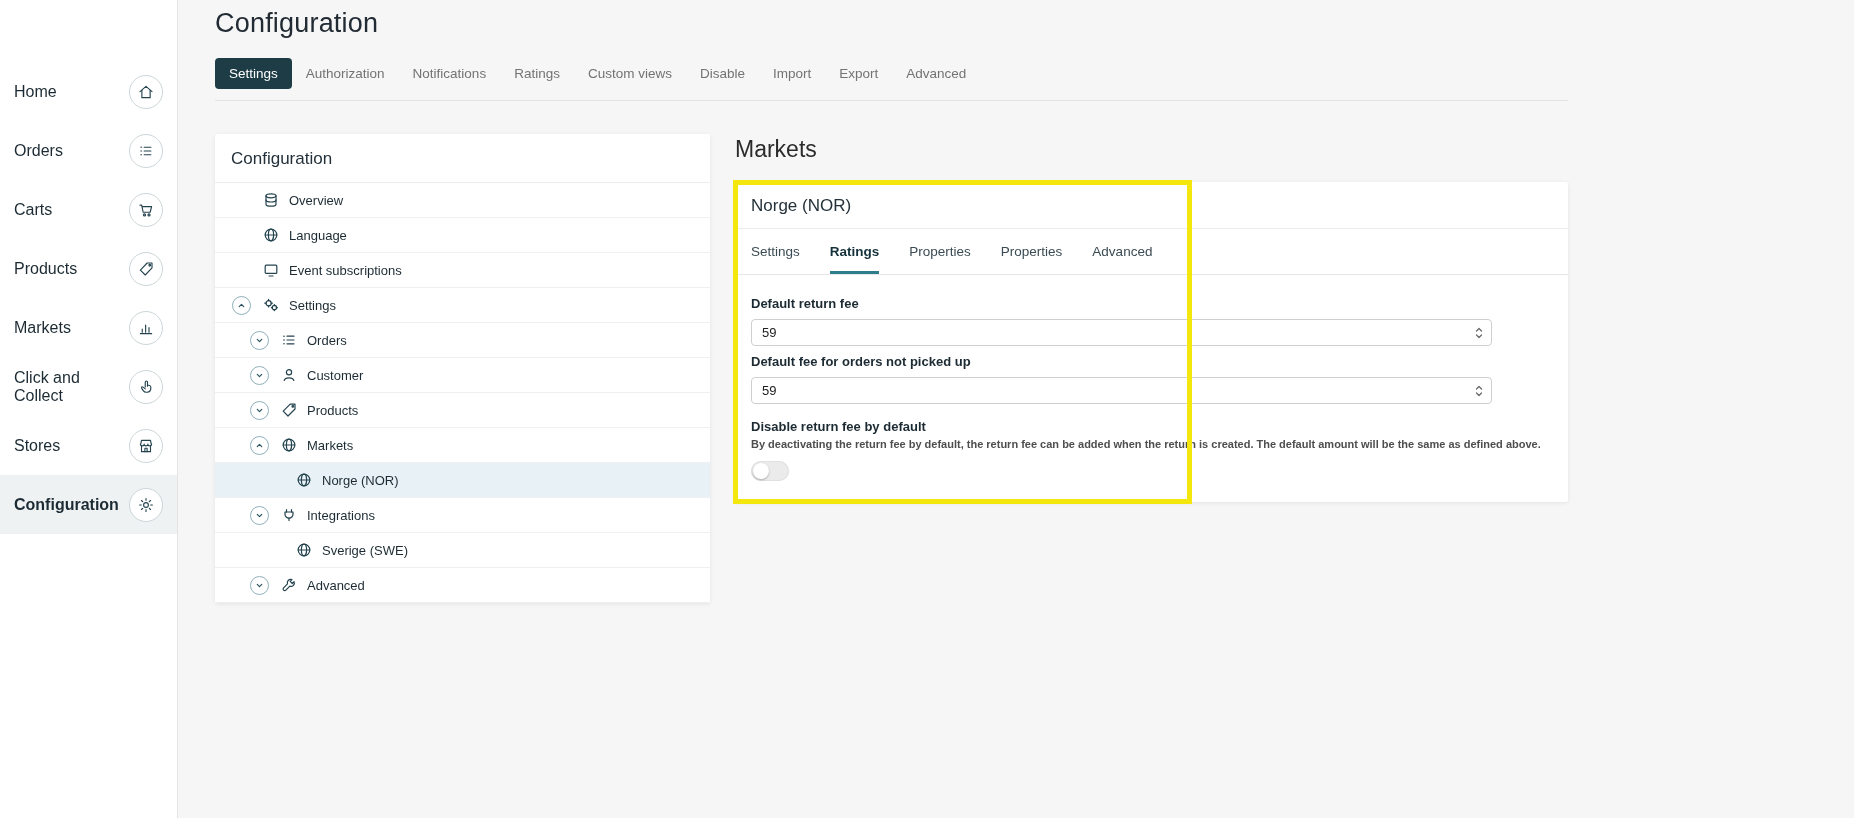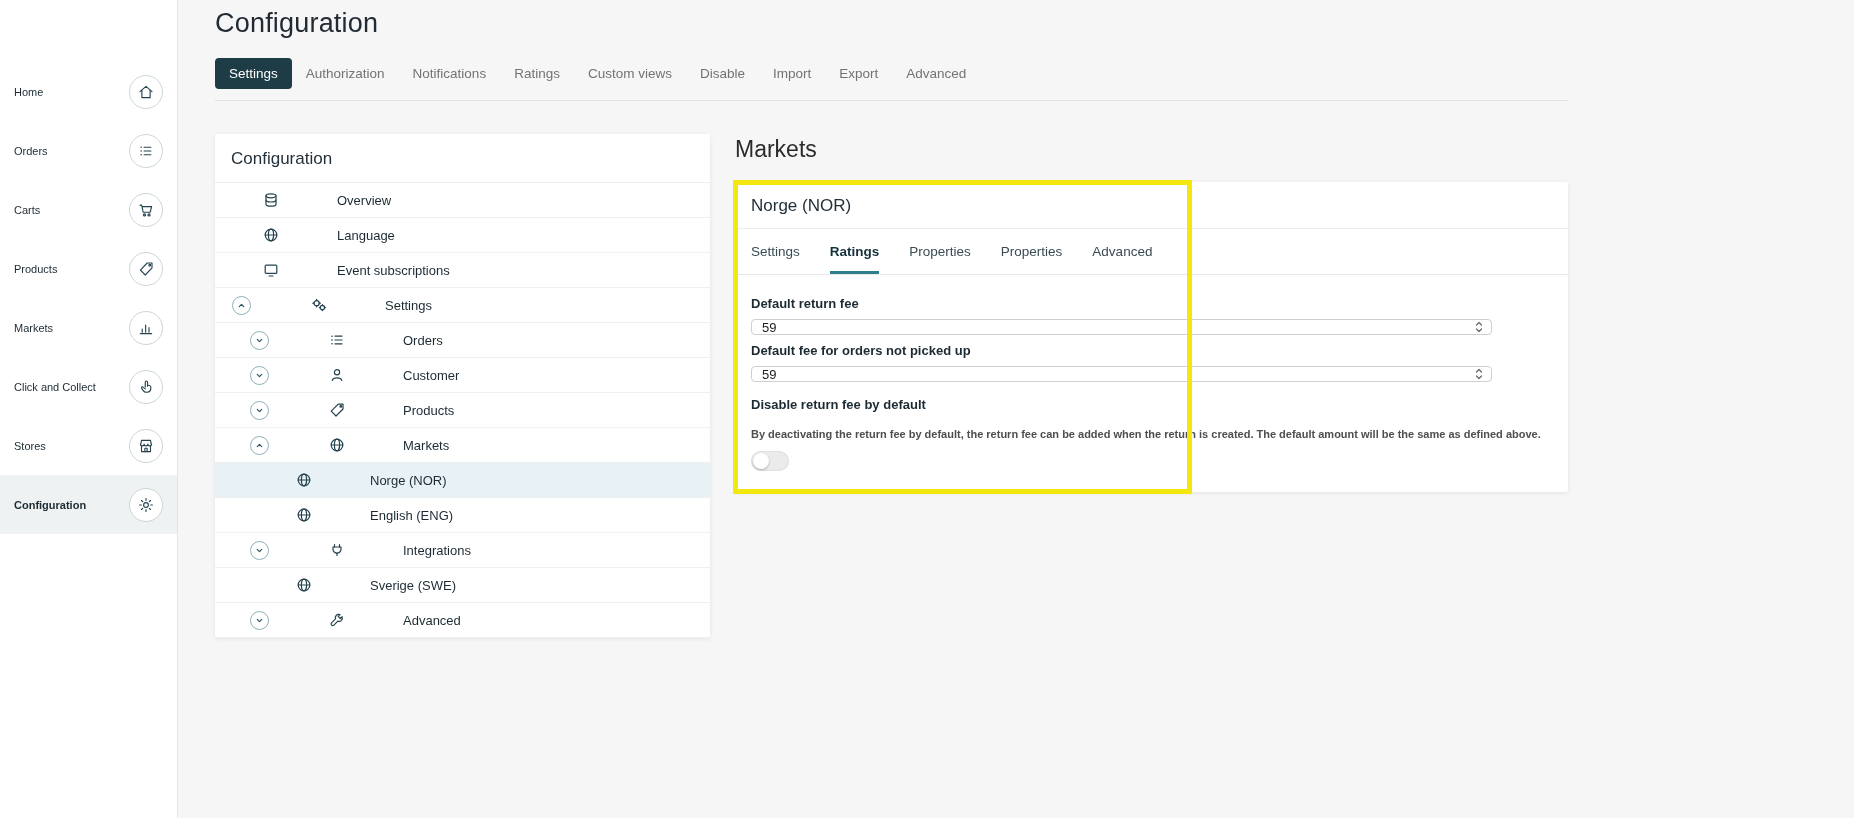--- a/index.html
+++ b/index.html
@@ -13,21 +13,21 @@
 
   
   .sidebar {
     width:178px; min-width:178px; background:#ffffff;
     border-right:1px solid #e4e4e4; padding-top:62px; height:818px;
   }
   .side-item {
     height:59px; display:flex; align-items:center; justify-content:space-between;
     padding:0 14px; cursor:pointer;
   }
-  .side-item .side-label { font-size:11px; color:#1c2b33; }
+  .side-item .side-label { font-size:16px; color:#1c2b33; }
   .side-item.active { background:#eef2f3; }
   .side-item.active .side-label { font-weight:bold; }
   .side-circle {
     width:34px; height:34px; border-radius:50%; border:1px solid #ccd6d9;
     display:flex; align-items:center; justify-content:center; background:#fff; flex:none;
   }
   .side-circle svg { width:18px; height:18px; }
   .icon-stroke { stroke:#24434e; fill:none; stroke-width:1.5; stroke-linecap:round; stroke-linejoin:round; }
   .icon-stroke-sm { stroke:#24434e; fill:none; stroke-width:1.2; stroke-linecap:round; stroke-linejoin:round; }
 
@@ -39,21 +39,21 @@
   .top-tabs { display:flex; align-items:center; margin-top:19px; }
   .top-tab { font-size:13.5px; color:#737373; padding:8px 14px; border-radius:4px; cursor:pointer; white-space:nowrap; }
   .top-tab.active { background:#1d3c46; color:#ffffff; }
   .divider { border-bottom:1px solid #e3e3e3; margin-top:11px; }
 
   .content-row { display:flex; gap:25px; margin-top:33px; align-items:flex-start; }
 
   
   .tree-card { width:495px; min-width:495px; background:#fff; box-shadow:0 1px 4px rgba(0,0,0,.08); border-radius:2px; }
   .tree-header { font-size:17px; color:#24313a; padding:15px 16px 13px; border-bottom:1px solid #ececec; }
-  .tree-row { height:35px; display:flex; align-items:center; border-bottom:1px solid #f0f0f0; cursor:pointer;gap:48px; }
+  .tree-row { height:35px; display:flex; align-items:center; border-bottom:1px solid #f0f0f0; cursor:pointer; }
   .tree-row.selected { background:#e8f1f6; }
   .indent-rootleaf   { padding-left:48px; }
   .indent-rootgroup  { padding-left:17px; }
   .indent-childgroup { padding-left:35px; }
   .indent-grandchild { padding-left:81px; }
   .chevron-circle {
     width:19px; height:19px; border-radius:50%; border:1px solid #8fb0ba;
     display:flex; align-items:center; justify-content:center; margin-right:12px; flex:none; background:#fff;
   }
   .chevron-circle svg { width:9px; height:9px; }
@@ -69,31 +69,31 @@
     position:absolute; left:-2px; top:-2px; width:459px; height:calc(100% + 4px);
     border:5px solid #f3e70e; z-index:5; pointer-events:none;
   }
   .card-header { font-size:17px; color:#24313a; padding:14px 16px 12px; border-bottom:1px solid #ececec; }
   .card-tabs { display:flex; padding:0 16px; border-bottom:1px solid #e7e7e7; }
   .card-tab { font-size:13.5px; color:#3a4b53; padding:15px 0 12px; margin-right:30px; cursor:pointer; border-bottom:3px solid transparent; }
   .card-tab.active { font-weight:bold; color:#15323c; border-bottom-color:#2e7d8c; }
   .card-form { padding:13px 16px 21px; }
   .form-label { font-size:13px; font-weight:bold; color:#1c2b33; margin:8px 0 8px; }
   .num-input {
-    position:relative; width:741px; height:16px; border:1px solid #cfcfcf; border-radius:4px;
+    position:relative; width:741px; height:27px; border:1px solid #cfcfcf; border-radius:4px;
     background:#fff; display:flex; align-items:center; padding:0 26px 0 10px; margin-bottom:8px;
   }
   .num-input input {
     border:none; outline:none; width:100%; font-size:13px; color:#222;
     font-family:"Liberation Sans", sans-serif; background:transparent; padding:0;
   }
   .stepper { position:absolute; right:7px; top:50%; transform:translateY(-50%); cursor:pointer; display:flex; }
   .stepper svg { width:10px; height:16px; }
   .step-stroke { stroke:#666; fill:none; stroke-width:1.2; stroke-linecap:round; stroke-linejoin:round; }
-  .toggle-section-label { margin-top:15px; margin-bottom:16px; }
+  .toggle-section-label { margin-top:15px; margin-bottom:4px; }
   .help-text { font-size:11px; color:#4e4e4e; font-weight:700; margin:0 0 11px 0; }
   .toggle { width:38px; height:20px; border-radius:10px; background:#ebebeb; box-shadow:inset 0 0 0 1px #e0e0e0; position:relative; cursor:pointer; }
   .toggle .knob { width:16px; height:16px; border-radius:50%; background:#fff; position:absolute; left:2px; top:2px; box-shadow:0 1px 2px rgba(0,0,0,.28); }
 </style>
 </head>
 <body>
 
 <div class="app">
 
   <nav class="sidebar">
@@ -308,28 +308,20 @@
 
           <div class="tree-row indent-grandchild selected">
             <span class="tree-icon"><svg viewBox="0 0 16 16" class="icon-stroke-sm">
                   <circle cx="8" cy="8" r="5.8"></circle>
                   <ellipse cx="8" cy="8" rx="2.6" ry="5.8"></ellipse>
                   <path d="M2.2 8h11.6"></path>
                 </svg></span>
             <span class="tree-label">Norge (NOR)</span>
           </div>
 
-          <div class="tree-row indent-grandchild">
-            <span class="tree-icon"><svg viewBox="0 0 16 16" class="icon-stroke-sm">
-                  <circle cx="8" cy="8" r="5.8"></circle>
-                  <ellipse cx="8" cy="8" rx="2.6" ry="5.8"></ellipse>
-                  <path d="M2.2 8h11.6"></path>
-                </svg></span>
-            <span class="tree-label">English (ENG)</span>
-          </div>
 
           <div class="tree-row indent-childgroup">
             <span class="chevron-circle">
                 <svg viewBox="0 0 12 12">
                   <path class="chev" d="M3 4.5 6 7.5l3-3"></path>
                 </svg>
               </span>
             <span class="tree-icon"><svg viewBox="0 0 16 16" class="icon-stroke-sm">
                   <path d="M5.5 2.5V5M10.5 2.5V5"></path>
                   <path d="M4 5h8v2.2a4 4 0 0 1-8 0z"></path>

